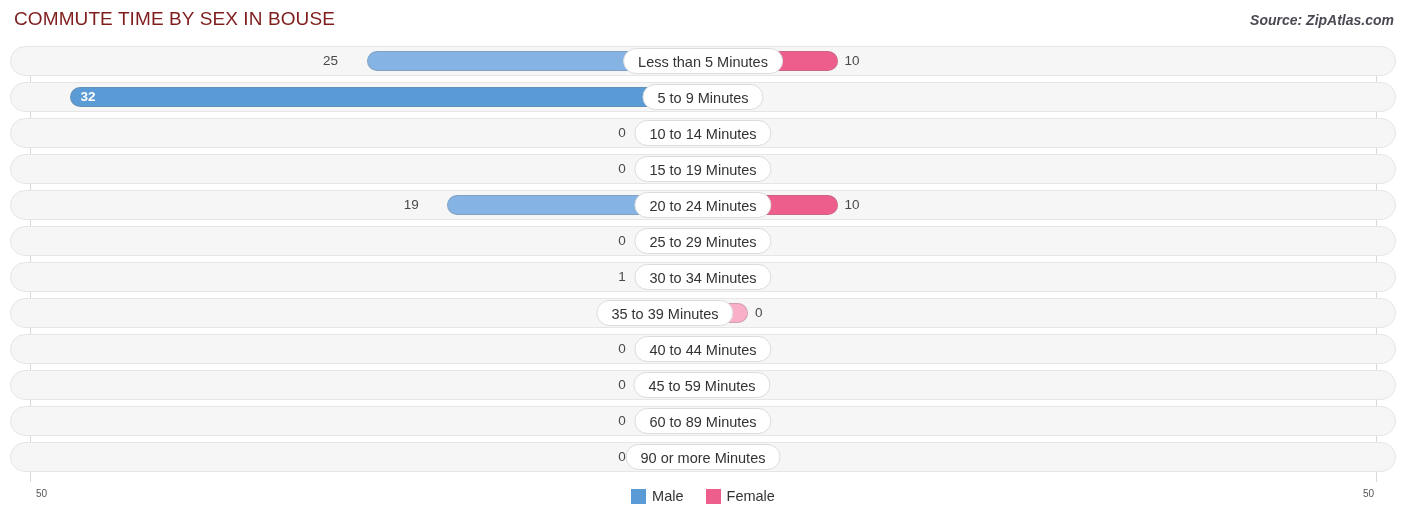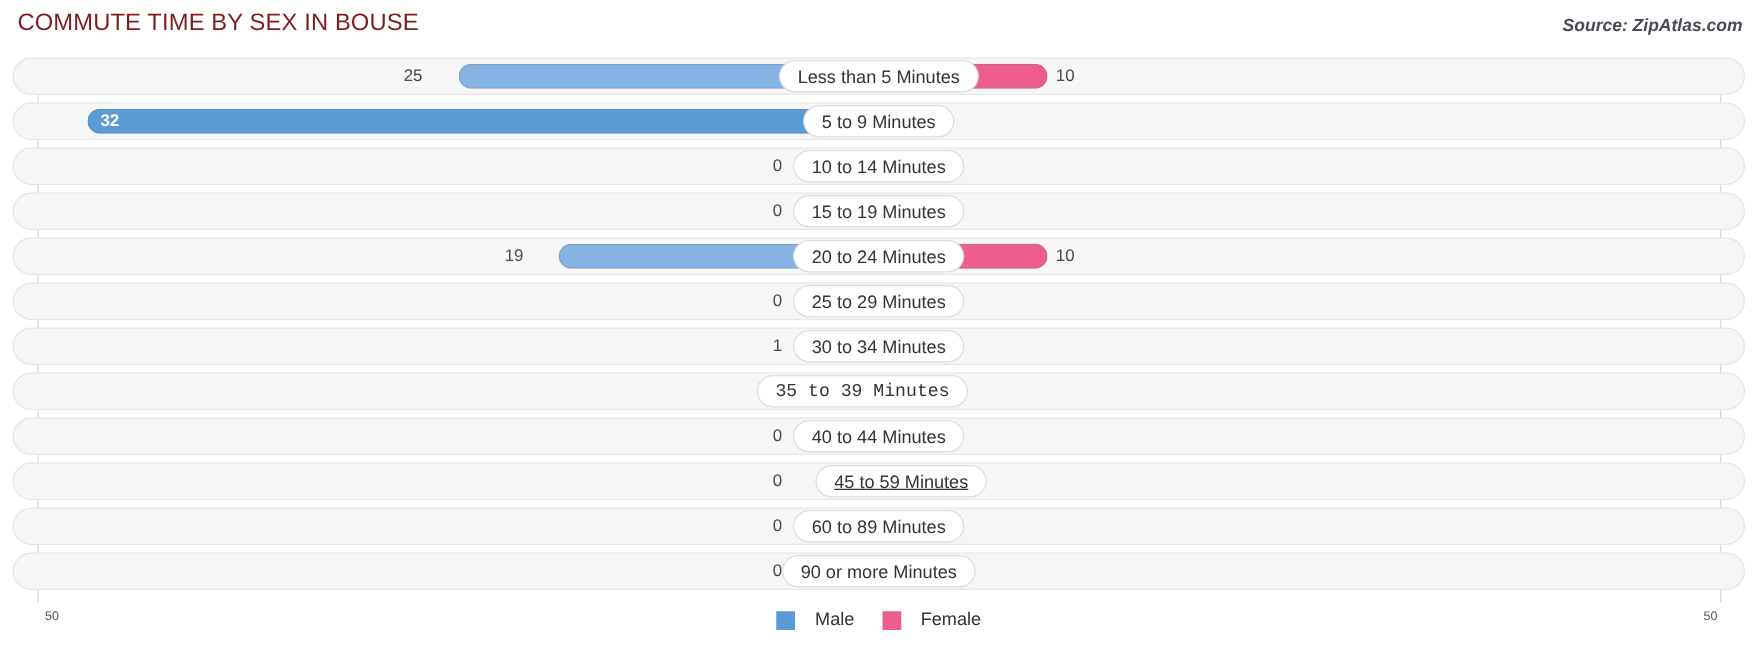--- a/index.html
+++ b/index.html
@@ -165,21 +165,21 @@
     right: 0;
     top: 6px;
     display: flex;
     justify-content: center;
     align-items: center;
     gap: 22px;
   }
   .legend-item {
     display: flex;
     align-items: center;
-    gap: 16px;
+    gap: 6px;
     font-size: 14.5px;
     color: #333333;
     text-align: right;
   }
   .swatch {
     width: 15px;
     height: 15px;
     display: inline-block;
   }
 </style>
@@ -250,37 +250,37 @@
         <div class="val left" style="left: 592px; width: 60px;">1</div>
         <div class="val right" style="left: 755px; width: 60px;">0</div>
         <div class="pill" style="left: 703px;">30 to 34 Minutes</div>
       </div>
       <div class="row">
         <div class="track"></div>
         <div class="bar male" style="left: 658px; width: 45px; background: rgb(163, 198, 236);"></div>
         <div class="bar female" style="left: 703px; width: 45px; background: rgb(249, 175, 200);"></div>
         <div class="val left" style="left: 592px; width: 60px;">0</div>
         <div class="val right" style="left: 755px; width: 60px;">0</div>
-        <div class="pill" style="left: 690px; font-family: Liberation Mono, monospace;">35 to 39 Minutes</div>
+        <div class="pill" style="left: 665px;">35 to 39 Minutes</div>
       </div>
       <div class="row">
         <div class="track"></div>
         <div class="bar male" style="left: 658px; width: 45px; background: rgb(163, 198, 236);"></div>
         <div class="bar female" style="left: 703px; width: 45px; background: rgb(249, 175, 200);"></div>
         <div class="val left" style="left: 592px; width: 60px;">0</div>
         <div class="val right" style="left: 755px; width: 60px;">0</div>
         <div class="pill" style="left: 703px;">40 to 44 Minutes</div>
       </div>
       <div class="row">
         <div class="track"></div>
         <div class="bar male" style="left: 658px; width: 45px; background: rgb(163, 198, 236);"></div>
         <div class="bar female" style="left: 703px; width: 45px; background: rgb(249, 175, 200);"></div>
         <div class="val left" style="left: 592px; width: 60px;">0</div>
         <div class="val right" style="left: 755px; width: 60px;">0</div>
-        <div class="pill" style="left: 721px; text-decoration: underline;">45 to 59 Minutes</div>
+        <div class="pill" style="left: 702px;">45 to 59 Minutes</div>
       </div>
       <div class="row">
         <div class="track"></div>
         <div class="bar male" style="left: 658px; width: 45px; background: rgb(163, 198, 236);"></div>
         <div class="bar female" style="left: 703px; width: 45px; background: rgb(249, 175, 200);"></div>
         <div class="val left" style="left: 592px; width: 60px;">0</div>
         <div class="val right" style="left: 755px; width: 60px;">0</div>
         <div class="pill" style="left: 703px;">60 to 89 Minutes</div>
       </div>
       <div class="row">

